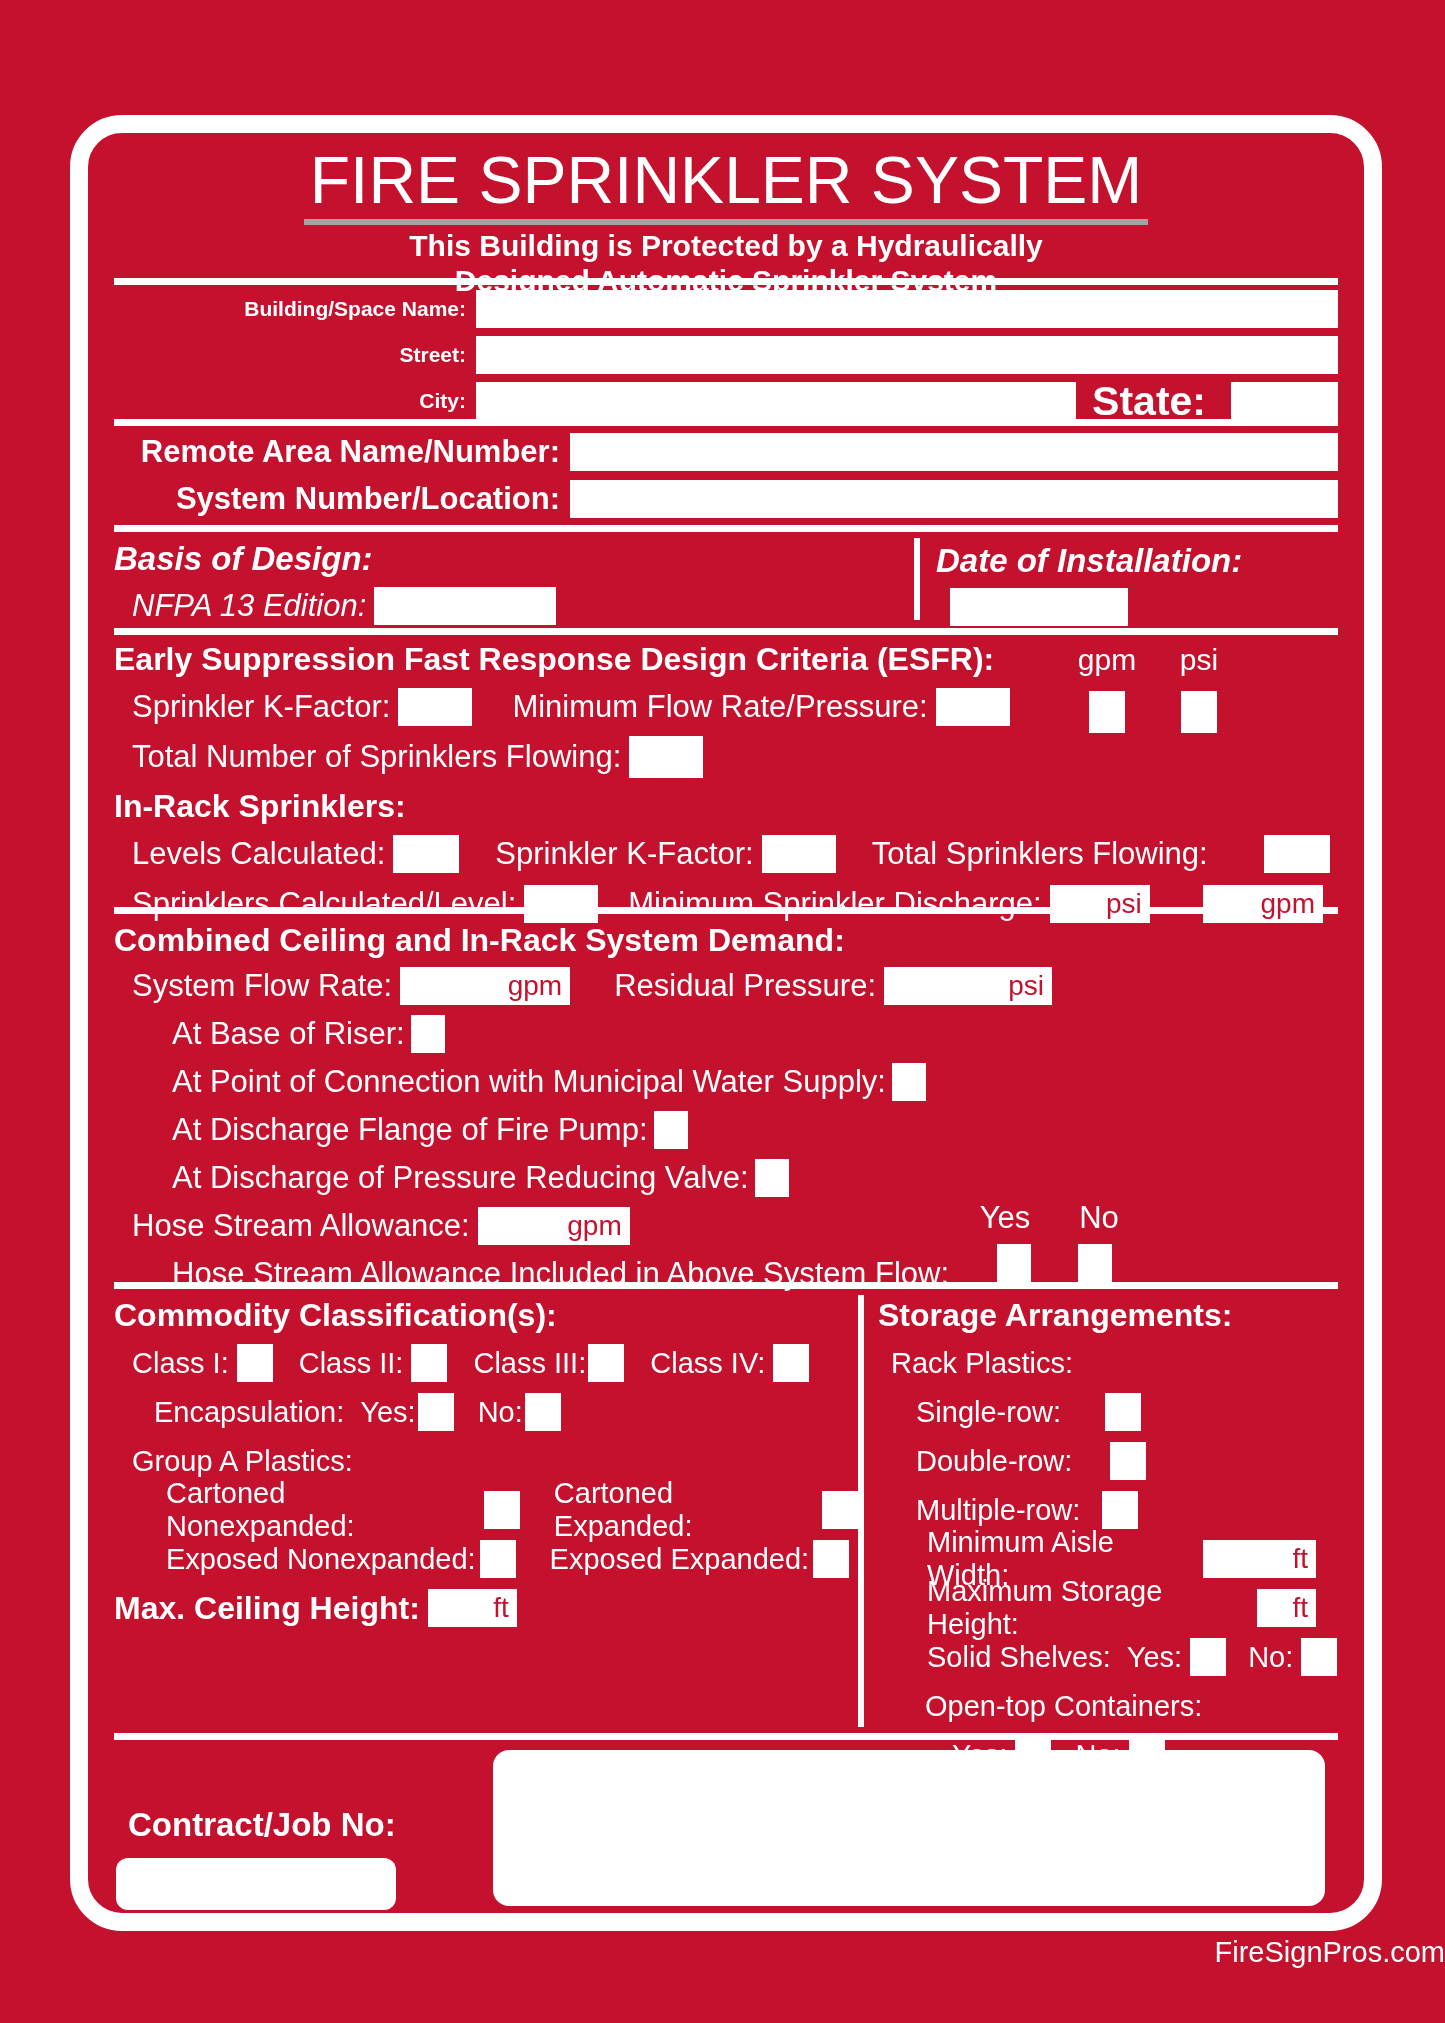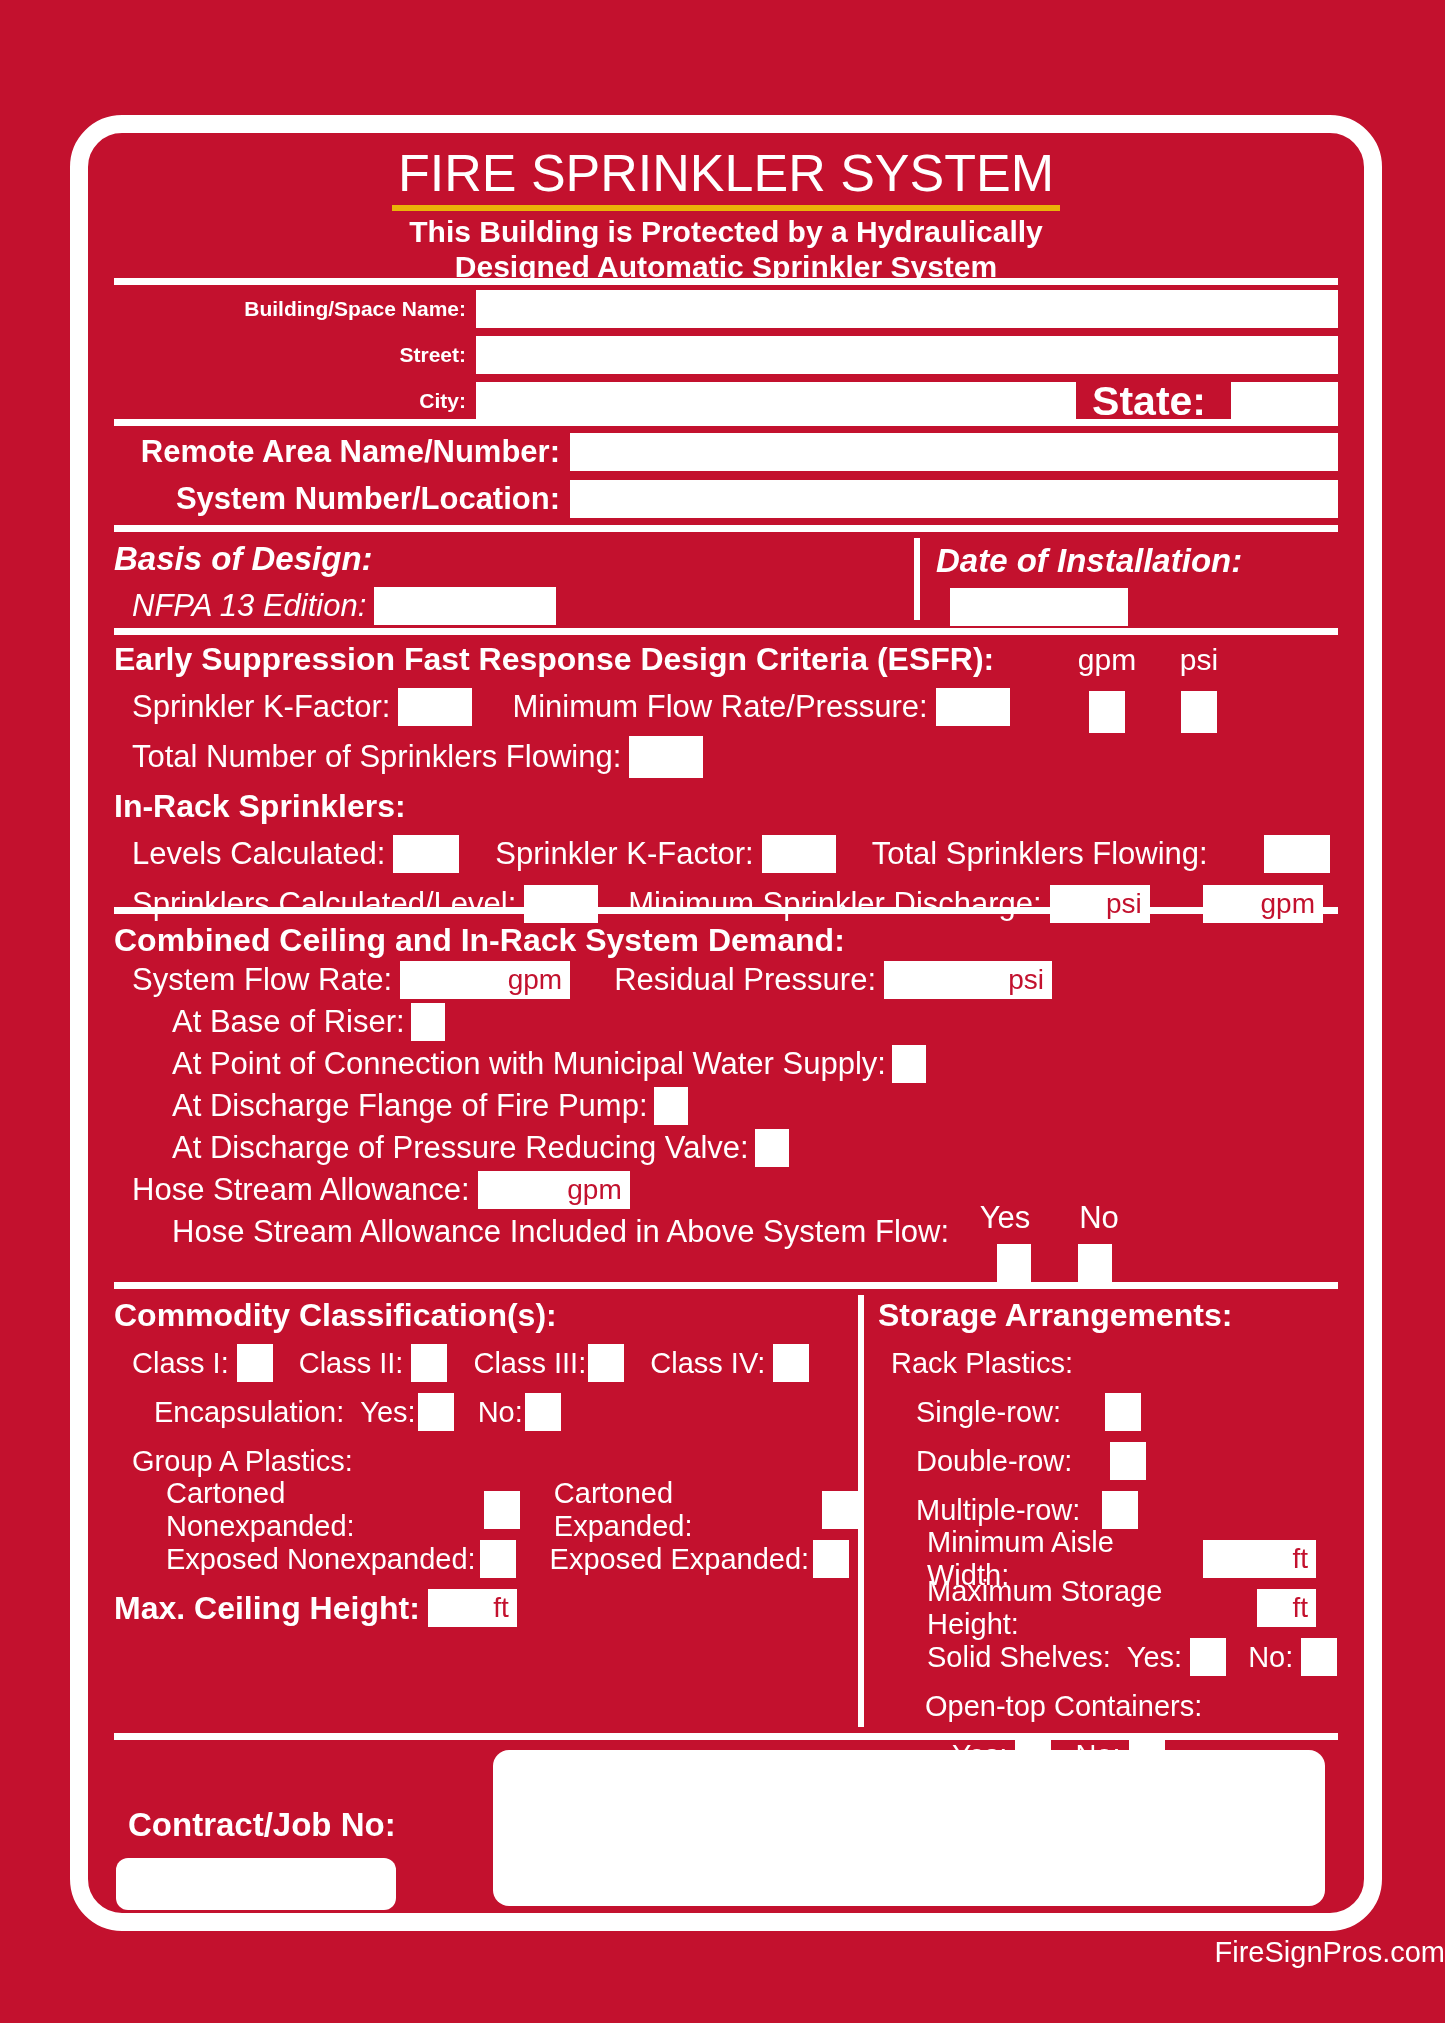--- a/index.html
+++ b/index.html
@@ -19,22 +19,22 @@
   .box{background:#fff;display:inline-block;}
   .unitbox{
     background:#fff;display:inline-flex;align-items:center;justify-content:flex-end;
     color:#C3112E;font-size:28px;padding-right:8px;box-sizing:border-box;
   }
   .row{display:flex;align-items:center;}
 
   
   .header{height:145px;text-align:center;padding-top:14px;box-sizing:border-box;}
   .title{
-    display:inline-block;font-size:52px;line-height:1.0;letter-spacing:0px;
-    border-bottom:6px solid #eab308;padding:0 6px 6px 6px;transform:scaleX(1.0);
+    display:inline-block;font-size:66px;line-height:1.0;letter-spacing:0px;
+    border-bottom:6px solid #a3a3a3;padding:0 6px 6px 6px;transform:scaleX(1.0);
   }
   .subtitle{font-size:30px;font-weight:700;line-height:1.15;margin-top:4px;}
 
   
   .addr{height:134px;padding-top:5px;box-sizing:border-box;display:flex;flex-direction:column;gap:8px;}
   .addr .row{height:38px;}
   .addr-label{width:352px;text-align:right;padding-right:10px;font-weight:700;font-size:21px;flex:none;}
   .grow-box{flex:1;height:38px;background:#fff;}
   .city-box{width:600px;height:38px;background:#fff;flex:none;}
   .state-label{width:130px;text-align:right;padding-right:25px;font-weight:700;font-size:41px;flex:none;}
@@ -64,21 +64,21 @@
   .sq-gpm{position:absolute;top:56px;right:213px;width:36px;height:42px;background:#fff;}
   .sq-psi{position:absolute;top:56px;right:121px;width:36px;height:42px;background:#fff;}
   .inrack-head{font-weight:700;font-size:32px;margin-top:10px;}
   .psi-box{width:100px;height:38px;margin-left:8px;}
   .gpm-box{width:120px;height:38px;margin-left:auto;margin-right:15px;}
   .total-box{margin-left:auto;margin-right:8px;width:66px;height:38px;background:#fff;flex:none;}
 
   
   .combined{height:368px;position:relative;box-sizing:border-box;padding-top:8px;font-size:31px;}
   .comb-head{font-weight:700;font-size:32px;}
-  .combined .row{margin-top:0;height:42px;}
+  .combined .row{margin-top:6px;height:42px;}
   .flow-box{width:170px;height:38px;margin-left:8px;}
   .resid-box{width:168px;height:38px;margin-left:8px;}
   .hose-box{width:152px;height:38px;margin-left:8px;}
   .ml58{margin-left:58px;}
   .sq-small{width:34px;height:38px;background:#fff;margin-left:6px;flex:none;}
   .yn-yes{position:absolute;left:861px;top:286px;width:60px;text-align:center;}
   .yn-no{position:absolute;left:955px;top:286px;width:60px;text-align:center;}
   .inc-yes{position:absolute;left:883px;top:330px;width:34px;height:38px;background:#fff;}
   .inc-no{position:absolute;left:964px;top:330px;width:34px;height:38px;background:#fff;}
 

